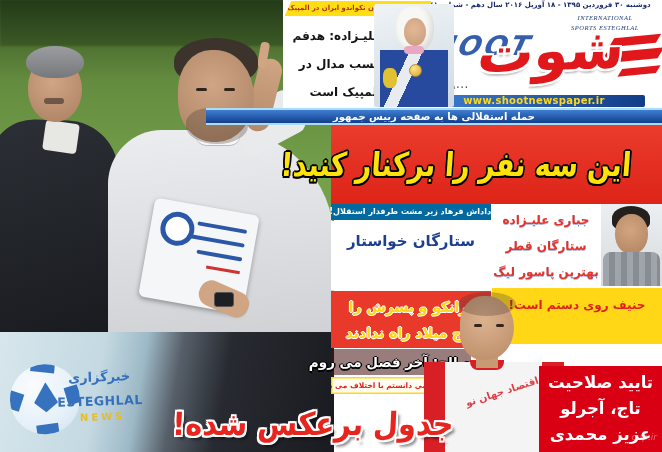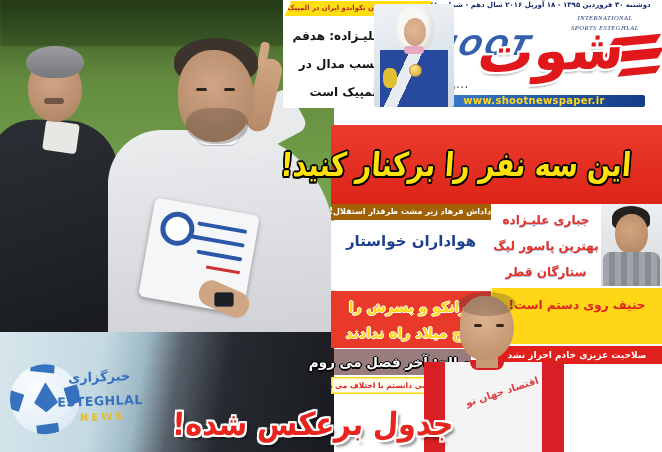--- a/index.html
+++ b/index.html
@@ -79,21 +79,21 @@
 
   
   .blue-strip{left:206px;top:108px;width:456px;height:13px;border-top:2px solid #aadcf9;border-bottom:2px solid #aadcf9;
     background:linear-gradient(180deg,#3f7ed2,#123f8e);color:#fff;font-size:10px;font-weight:bold;text-align:center;line-height:13px;}
   .headline-box{left:331px;top:125px;width:331px;height:79px;background:linear-gradient(180deg,#ea3c2e,#dd2417);}
   .headline-text{left:291px;top:128px;width:374px;height:74px;line-height:74px;text-align:center;font-size:33px;font-weight:bold;
     color:#ffe20a;white-space:nowrap;transform:scaleX(.82) skewX(-5deg);
     text-shadow:-2px 0 #000,2px 0 #000,0 -2px #000,0 2px #000,-1.5px -1.5px #000,1.5px -1.5px #000,-1.5px 1.5px #000,1.5px 1.5px #000;}
 
   
-  .mid-kicker{left:331px;top:204px;width:160px;height:16px;background:#a16207;color:#fff;font-size:8px;font-weight:bold;
+  .mid-kicker{left:331px;top:204px;width:160px;height:16px;background:#0369a1;color:#fff;font-size:8px;font-weight:bold;
     text-align:center;line-height:16px;}
   .mid-white{left:331px;top:221px;width:160px;height:69px;background:#fff;color:#1d3f8e;font-size:15px;font-weight:bold;
     text-align:center;padding-top:5px;box-sizing:border-box;}
   .mid-white div{line-height:30px;}
   .mid-red{left:331px;top:291px;width:160px;height:57px;background:#e8392b;color:#ffd814;font-size:14px;font-weight:bold;
     text-align:center;padding-top:3px;box-sizing:border-box;}
   .mid-red div{line-height:26px;text-shadow:-1px 0 #fff,1px 0 #fff,0 -1px #fff,0 1px #fff;}
   .saleh{left:331px;top:349px;width:140px;height:26px;background:rgba(70,18,18,.55);color:#fff;font-size:13.5px;font-weight:bold;
     text-align:center;line-height:26px;white-space:nowrap;
     text-shadow:-1.5px 0 #000,1.5px 0 #000,0 -1.5px #000,0 1.5px #000;}
@@ -211,27 +211,28 @@
     <div class="abs athlete">
       <div class="abs hijab"></div>
       <div class="abs a-face"></div>
       <div class="abs a-jacket"></div>
       <div class="abs a-scarf"></div>
       <div class="abs a-medal"></div>
       <div class="abs a-toy"></div>
     </div>
   </div>
 
+  <div class="abs blue-strip rtl">حمله استقلالی ها به صفحه رییس جمهور</div>
 
   <div class="abs headline-box"></div>
   <div class="abs headline-text rtl">این سه نفر را برکنار کنید!</div>
 
   <div class="abs mid-kicker rtl nowrap">داداش فرهاد زیر مشت طرفدار استقلال!</div>
   <div class="abs mid-white rtl">
-    <div>هواداران خواستار</div>
+    <div>ستارگان خواستار</div>
   </div>
   <div class="abs mid-red rtl">
     <div>برانکو و پسرش را</div>
     <div>برج میلاد راه ندادند</div>
   </div>
   <div class="abs saleh rtl">صالح: آخر فصل می روم</div>
   <div class="abs ahmad rtl">احمدزاده: می دانستم با اختلاف می بریم</div>
 
   <div class="abs player">
     <div class="abs p-jersey"></div>
@@ -239,32 +240,37 @@
     <div class="abs p-sponsor rtl nowrap">اقتصاد جهان نو</div>
     <div class="abs p-neck"></div>
     <div class="abs p-head"></div>
     <div class="abs p-stubble"></div>
     <div class="abs p-eye pe-l"></div>
     <div class="abs p-eye pe-r"></div>
   </div>
 
   <div class="abs jabari-box rtl">
     <div>جباری علیـزاده</div>
+    <div>ستارگان قطر</div>
     <div>بهترین پاسور لیگ</div>
-    <div>ستارگان قطر</div>
   </div>
   <div class="abs jabari-photo">
     <div class="abs j-hair"></div>
     <div class="abs j-face"></div>
     <div class="abs j-body"></div>
   </div>
   <div class="abs bengar-box">
     <div class="bengar-l2 rtl">حنیف روی دستم است!</div>
   </div>
-  <div class="abs azizi rtl nowrap">صلاحیت عزیزی خادم احراز نشد</div>
+  <div class="abs approved rtl">
+    <div>تایید صلاحیت</div>
+    <div>تاج، آجرلو</div>
+    <div>عزیز محمدی</div>
+    <div class="wm">cup.ir</div>
+  </div>
 
   <div class="abs table-flip rtl">جدول برعکس شده!</div>
 
   <div class="abs badge">
     <div class="abs ball">
       <div class="patch pt1"></div>
       <div class="patch pt2"></div>
       <div class="patch pt3"></div>
       <div class="patch pt4"></div>
       <div class="patch pt5"></div>

